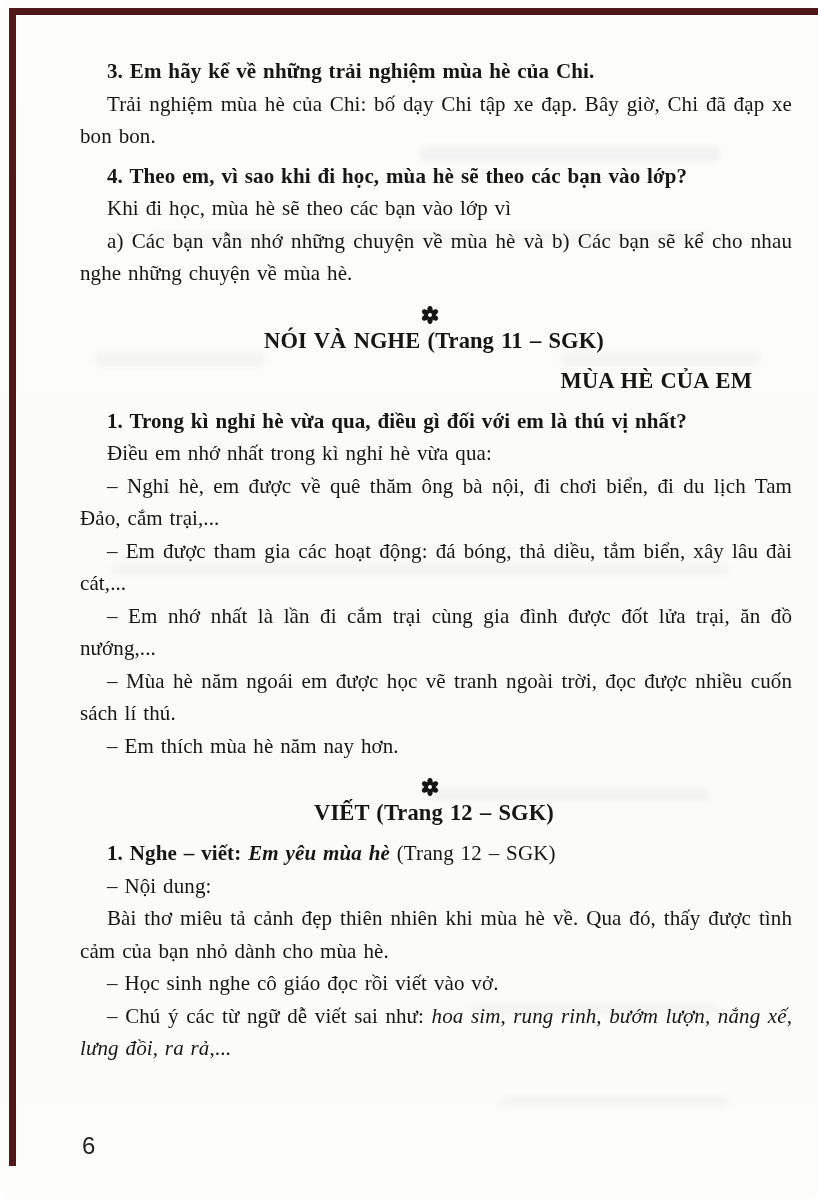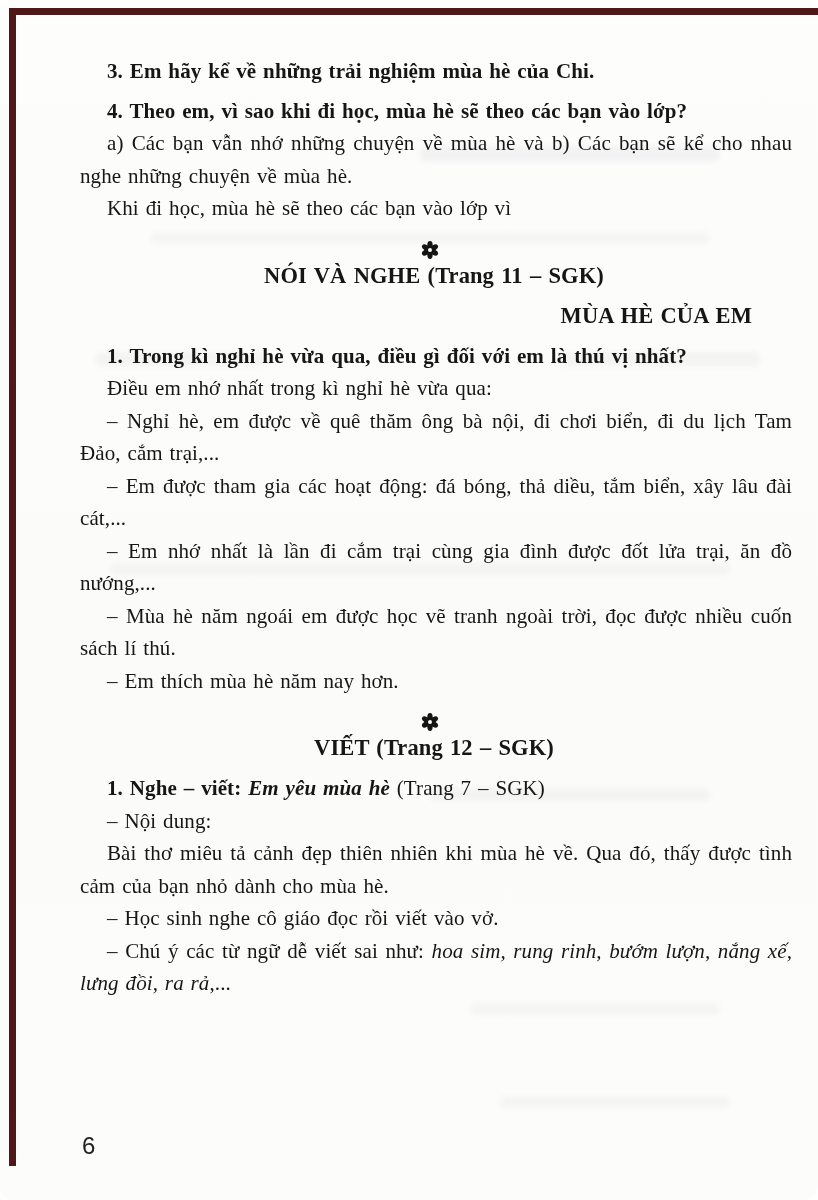--- a/index.html
+++ b/index.html
@@ -99,23 +99,24 @@
   <div class="ghost g2"></div>
   <div class="ghost g3"></div>
   <div class="ghost g4"></div>
   <div class="ghost g5"></div>
   <div class="ghost g6"></div>
   <div class="ghost g7"></div>
   <div class="ghost g8"></div>
 
   <div class="doc">
       <div class="block question"><span class="b">3. Em hãy kể về những trải nghiệm mùa hè của Chi.</span></div>
+      <div class="block body"><span>Trải nghiệm mùa hè của Chi: bố dạy Chi tập xe đạp. Bây giờ, Chi đã đạp xe bon bon.</span></div>
       <div class="block question"><span class="b">4. Theo em, vì sao khi đi học, mùa hè sẽ theo các bạn vào lớp?</span></div>
+      <div class="block body"><span>Khi đi học, mùa hè sẽ theo các bạn vào lớp vì</span></div>
       <div class="block body"><span>a) Các bạn vẫn nhớ những chuyện về mùa hè và b) Các bạn sẽ kể cho nhau nghe những chuyện về mùa hè.</span></div>
-      <div class="block body"><span>Khi đi học, mùa hè sẽ theo các bạn vào lớp vì</span></div>
       <div class="block section">
         <svg width="18" height="18" viewBox="0 0 20 20" style="display: inline-block;" class="flower">
     <g fill="#141414">
       <ellipse cx="10" cy="4.6" rx="3" ry="4.6" transform="rotate(0 10 10)"></ellipse>
       <ellipse cx="10" cy="4.6" rx="3" ry="4.6" transform="rotate(60 10 10)"></ellipse>
       <ellipse cx="10" cy="4.6" rx="3" ry="4.6" transform="rotate(120 10 10)"></ellipse>
       <ellipse cx="10" cy="4.6" rx="3" ry="4.6" transform="rotate(180 10 10)"></ellipse>
       <ellipse cx="10" cy="4.6" rx="3" ry="4.6" transform="rotate(240 10 10)"></ellipse>
       <ellipse cx="10" cy="4.6" rx="3" ry="4.6" transform="rotate(300 10 10)"></ellipse>
     </g>
@@ -138,21 +139,21 @@
       <ellipse cx="10" cy="4.6" rx="3" ry="4.6" transform="rotate(60 10 10)"></ellipse>
       <ellipse cx="10" cy="4.6" rx="3" ry="4.6" transform="rotate(120 10 10)"></ellipse>
       <ellipse cx="10" cy="4.6" rx="3" ry="4.6" transform="rotate(180 10 10)"></ellipse>
       <ellipse cx="10" cy="4.6" rx="3" ry="4.6" transform="rotate(240 10 10)"></ellipse>
       <ellipse cx="10" cy="4.6" rx="3" ry="4.6" transform="rotate(300 10 10)"></ellipse>
     </g>
     <circle cx="10" cy="10" r="2.2" fill="#ffffff"></circle>
   </svg>
         <span><span class="b">VIẾT (Trang 12 – SGK)</span></span>
       </div>
-      <div class="block question"><span class="b">1. Nghe – viết: </span><span class="b i">Em yêu mùa hè</span><span> (Trang 7 – SGK)</span></div>
+      <div class="block question"><span class="b">1. Nghe – viết: </span><span class="b i">Em yêu mùa hè</span><span> (Trang 12 – SGK)</span></div>
       <div class="block body"><span>– Nội dung:</span></div>
       <div class="block body"><span>Bài thơ miêu tả cảnh đẹp thiên nhiên khi mùa hè về. Qua đó, thấy được tình cảm của bạn nhỏ dành cho mùa hè.</span></div>
       <div class="block body"><span>– Học sinh nghe cô giáo đọc rồi viết vào vở.</span></div>
       <div class="block body"><span>– Chú ý các từ ngữ dễ viết sai như: </span><span class="i">hoa sim, rung rinh, bướm lượn, nắng xế, lưng đồi, ra rả</span><span>,...</span></div>
     </div>
 
   <div class="page-number">6</div>
 
 </div>
 

